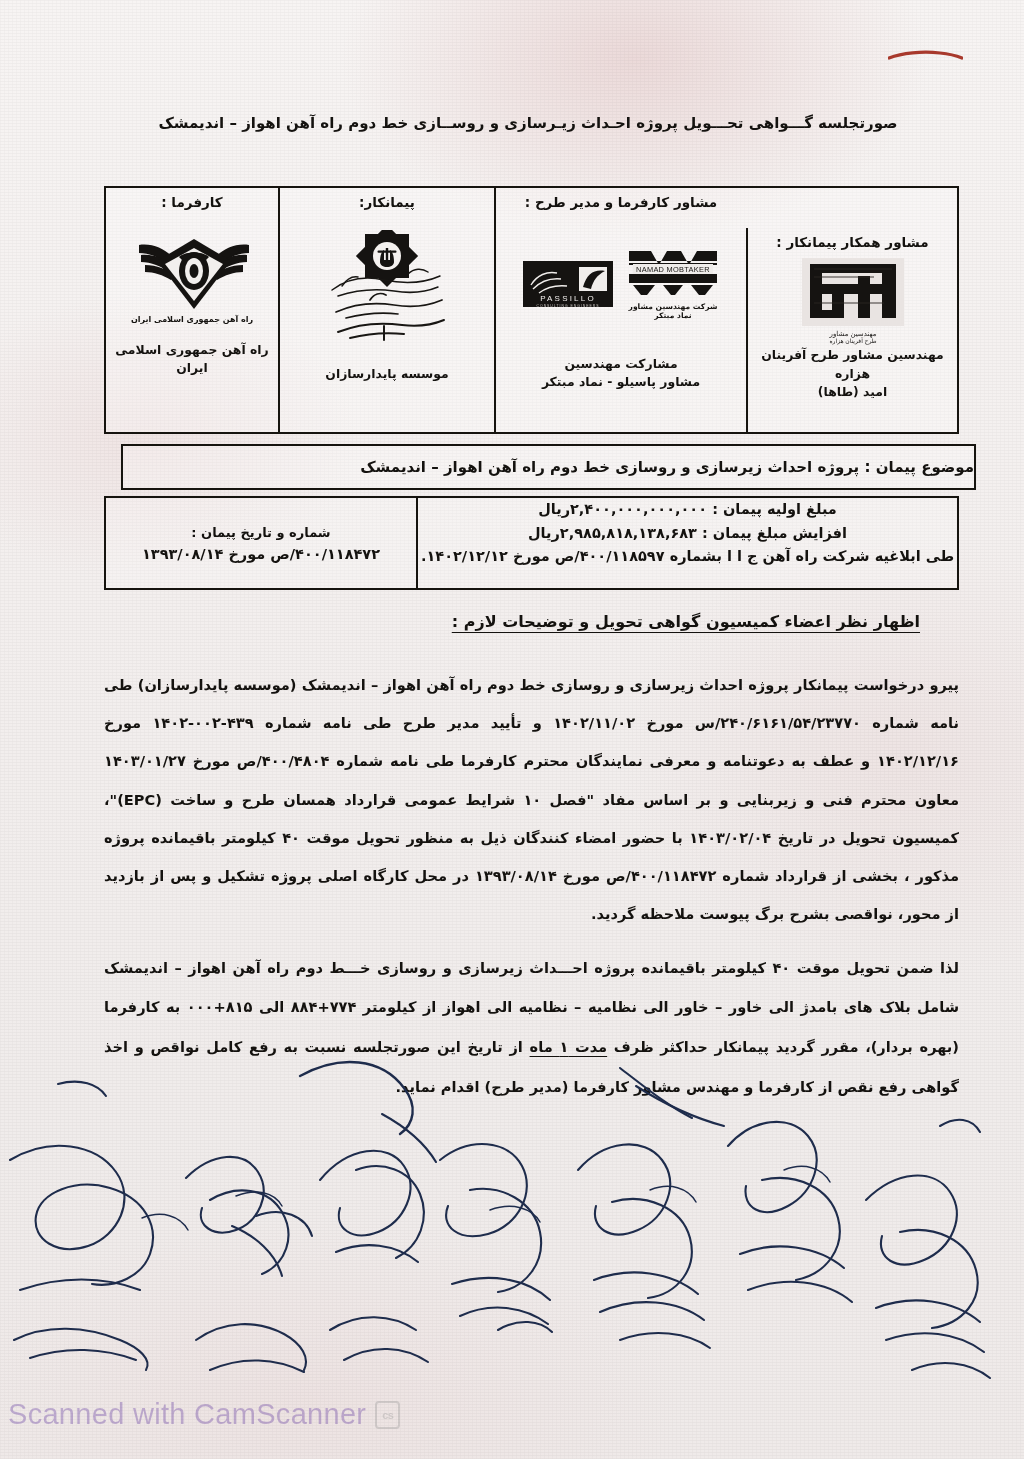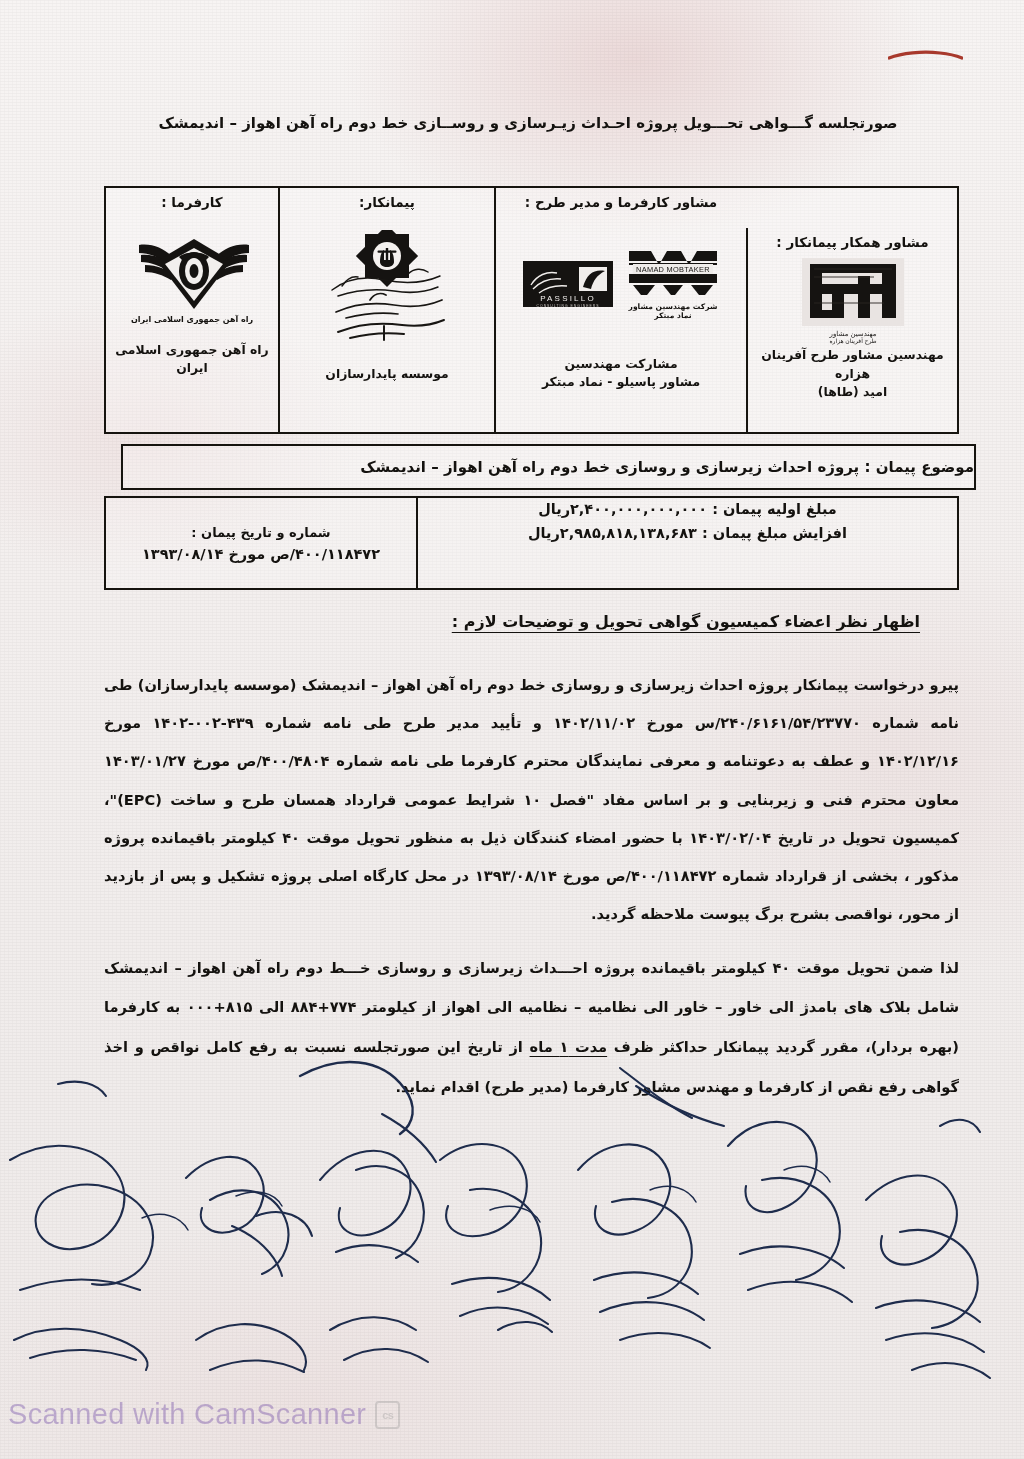--- a/index.html
+++ b/index.html
@@ -327,20 +327,21 @@
   </div>
 
   <div class="subject-row">
     <div class="txt">موضوع پیمان : پروژه احداث زیرسازی و روسازی خط دوم راه آهن اهواز – اندیمشک</div>
   </div>
 
   <div class="money-row">
     <div class="money-left">
       <div class="ml">مبلغ اولیه پیمان : ۲,۴۰۰,۰۰۰,۰۰۰,۰۰۰ریال</div>
       <div class="ml">افزایش مبلغ پیمان : ۲,۹۸۵,۸۱۸,۱۳۸,۶۸۳ریال</div>
+      <div class="ml">طی ابلاغیه شرکت راه آهن ج ا ا بشماره ۴۰۰/۱۱۸۵۹۷/ص مورخ ۱۴۰۲/۱۲/۱۲.</div>
     </div>
     <div class="money-right">
       <div class="mr1">شماره و تاریخ پیمان :</div>
       <div class="mr2">۴۰۰/۱۱۸۴۷۲/ص مورخ ۱۳۹۳/۰۸/۱۴</div>
     </div>
   </div>
 
   <div class="section-head">اظهار نظر اعضاء کمیسیون گواهی تحویل و توضیحات لازم :</div>
 
   <div class="body-text">

